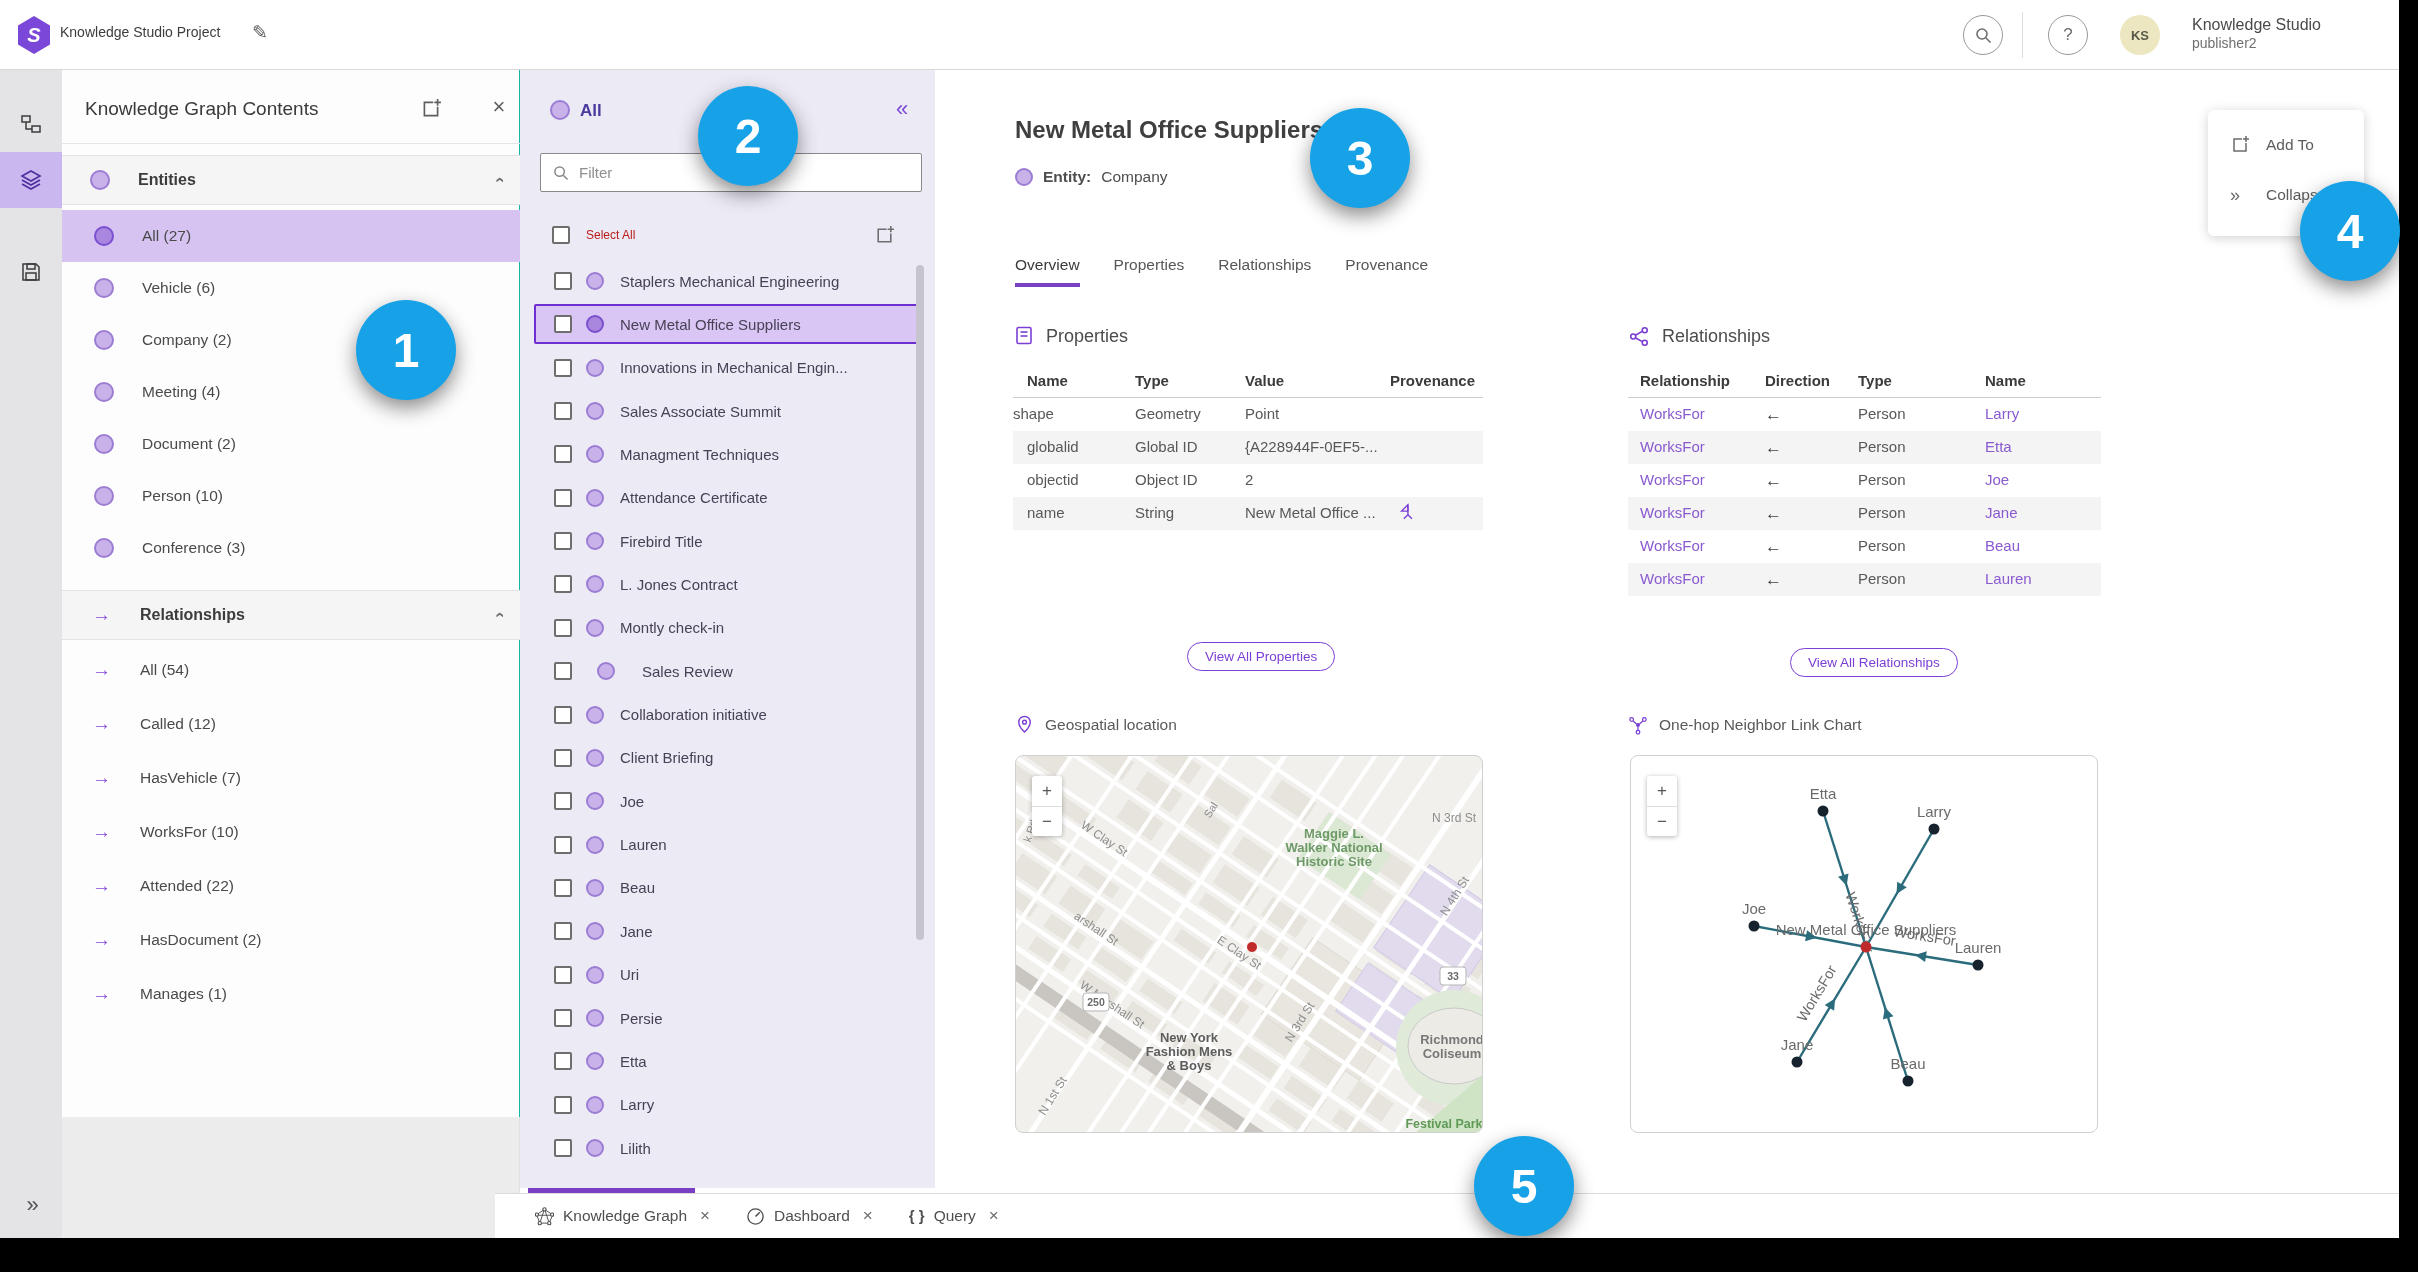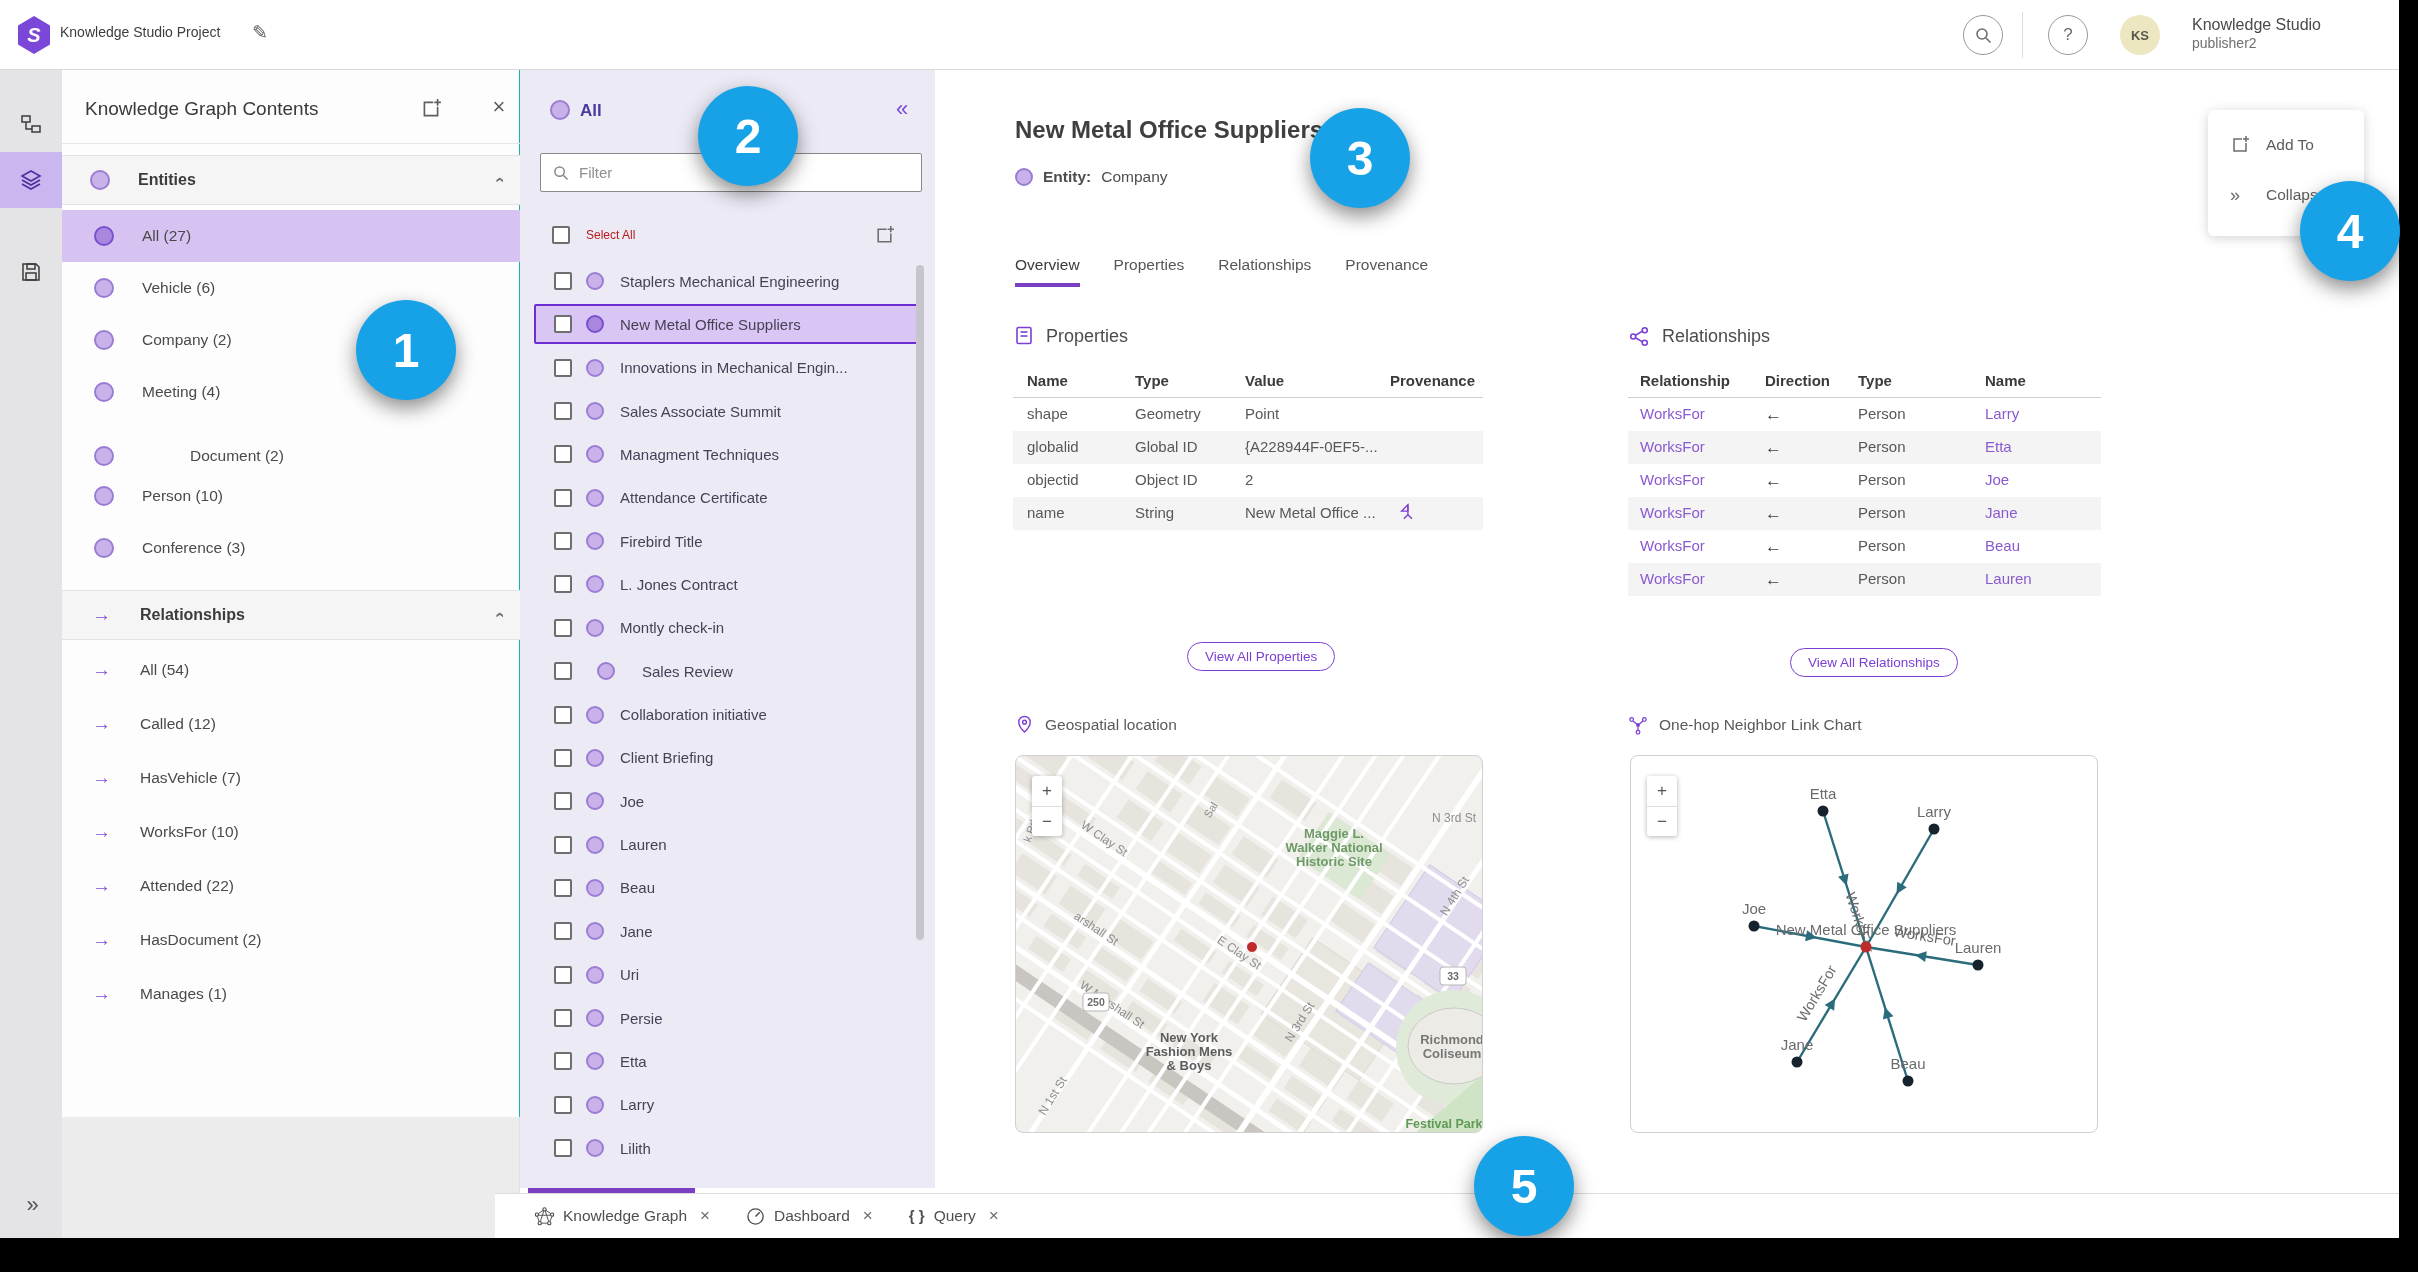--- a/index.html
+++ b/index.html
@@ -190,21 +190,21 @@
             <span class="row-label">Vehicle (6)</span>
           </div>
           <div class="ent-row" style="top: 244px;">
             <span class="dot"></span>
             <span class="row-label">Company (2)</span>
           </div>
           <div class="ent-row" style="top: 296px;">
             <span class="dot"></span>
             <span class="row-label">Meeting (4)</span>
           </div>
-          <div class="ent-row" style="top: 360px; gap: 48px;">
+          <div class="ent-row" style="top: 348px;">
             <span class="dot"></span>
             <span class="row-label">Document (2)</span>
           </div>
           <div class="ent-row" style="top: 400px;">
             <span class="dot"></span>
             <span class="row-label">Person (10)</span>
           </div>
           <div class="ent-row" style="top: 452px;">
             <span class="dot"></span>
             <span class="row-label">Conference (3)</span>
@@ -437,21 +437,21 @@
       </div>
       <div class="tbl" style="left:78px;top:298px;width:470px">
         <div class="tbl-head">
             <span style="left: 14px;">Name</span>
             <span style="left: 122px;">Type</span>
             <span style="left: 232px;">Value</span>
             <span style="left: 377px;">Provenance</span>
           </div>
         <div>
             <div class="trow">
-              <span style="left: 14px;">shape</span>
+              <span style="left: 0;">shape</span>
               <span style="left: 122px;">Geometry</span>
               <span style="left: 232px;">Point</span>
             </div>
             <div class="trow stripe">
               <span style="left: 14px;">globalid</span>
               <span style="left: 122px;">Global ID</span>
               <span style="left: 232px;">{A228944F-0EF5-...</span>
             </div>
             <div class="trow">
               <span style="left: 14px;">objectid</span>

